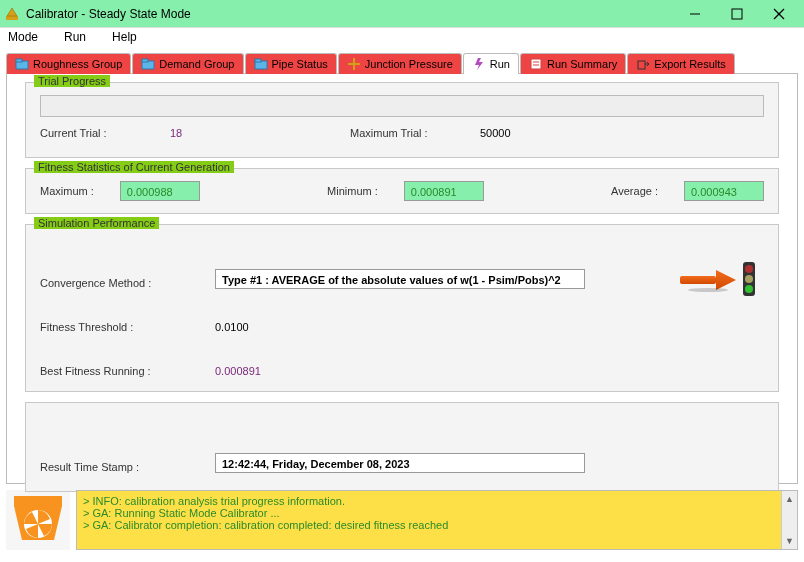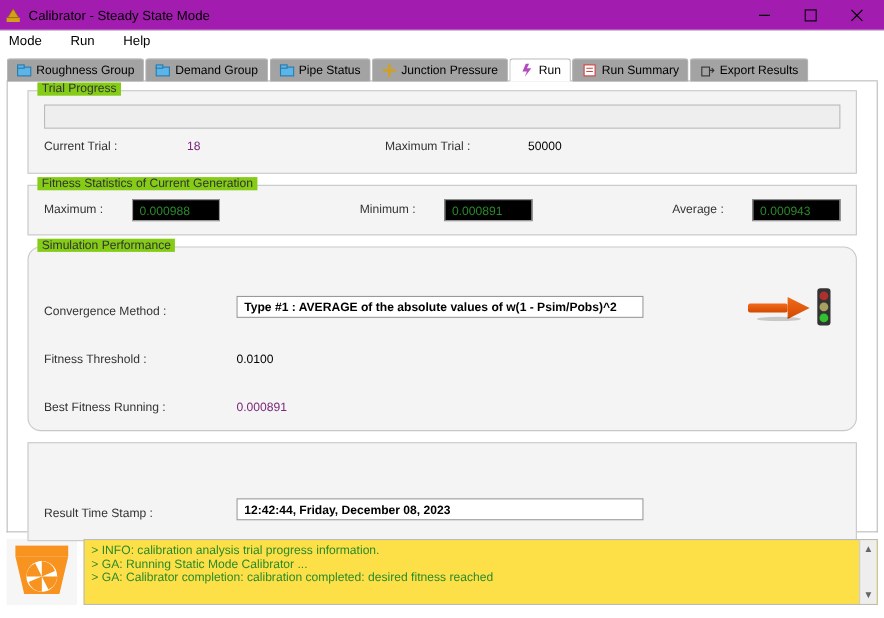--- a/index.html
+++ b/index.html
@@ -9,21 +9,21 @@
       background: #fff;
       width: 804px;
       height: 562px;
       overflow: hidden;
     }
     .titlebar {
       display: flex;
       align-items: center;
       height: 28px;
       padding: 0 4px;
-      background: #a21caf;
+      background: #86efac;
       border-bottom: 1px solid #ddd;
     }
     .titlebar .app-icon {
       width: 16px; height: 16px;
       margin-right: 6px;
       display: flex; align-items: center; justify-content: center;
     }
     .titlebar .title { flex: 0 0 auto; font-size: 12px; color: #000; }
     .titlebar .spacer { flex: 1; }
     .win-controls { display: flex; }
@@ -45,21 +45,21 @@
       border-bottom: 1px solid #bbb;
       margin: 4px 6px 0;
       position: relative;
     }
     .tab {
       display: flex; align-items: center;
       gap: 4px;
       padding: 3px 8px;
       border: 1px solid #bbb;
       border-bottom: none;
-      background: #a3a3a3;
+      background: #ef4444;
       margin-right: 1px;
       font-size: 11px;
       cursor: default;
       border-radius: 3px 3px 0 0;
       position: relative;
       top: 1px;
     }
     .tab.active {
       background: #fff;
       z-index: 2;
@@ -99,21 +99,21 @@
     .row {
       display: flex;
       align-items: center;
       margin-bottom: 6px;
     }
     .field-label { color: #333; font-size: 11px; }
     .field-value-purple { color: #7a287a; font-size: 11px; }
     .field-value-black { color: #000; font-size: 11px; }
     .inputlike {
       border: 1px solid #999;
-      background: #000000;
+      background: #86efac;
       padding: 2px 6px;
       font-size: 11px;
       color: #2a8a2a;
       height: 20px;
       line-height: 16px;
     }
     .txtblack { color: #000; font-weight: bold; }
     .fitness-row {
       display: flex;
       align-items: center;
@@ -138,21 +138,21 @@
       width: 370px;
     }
     .traffic-arrow-group {
       position: absolute;
       right: 20px;
       top: 36px;
       display: flex;
       align-items: center;
       gap: 2px;
     }
-    .sim-group { position: relative; border-radius: 12px; }
+    .sim-group { position: relative; }
     .footer {
       display: flex;
       margin: 6px 6px 0;
       gap: 6px;
     }
     .footer-icon {
       width: 64px; height: 60px;
       border: none;
       background: #f6f6f6;
       display: flex; align-items: center; justify-content: center;

